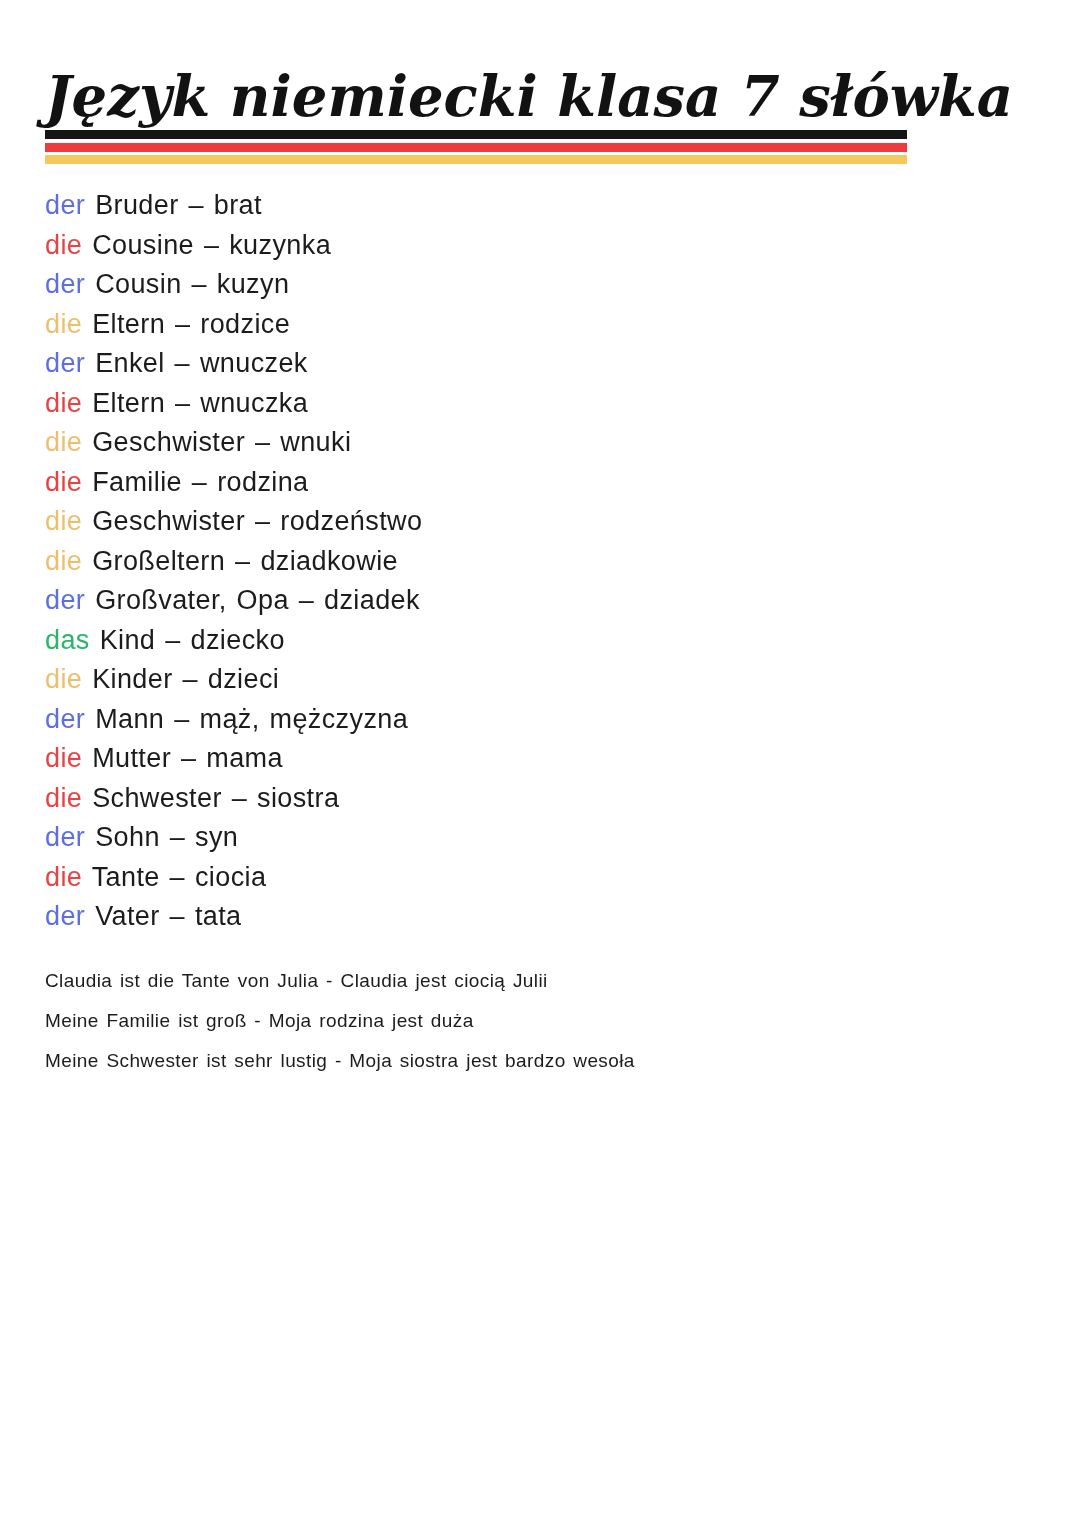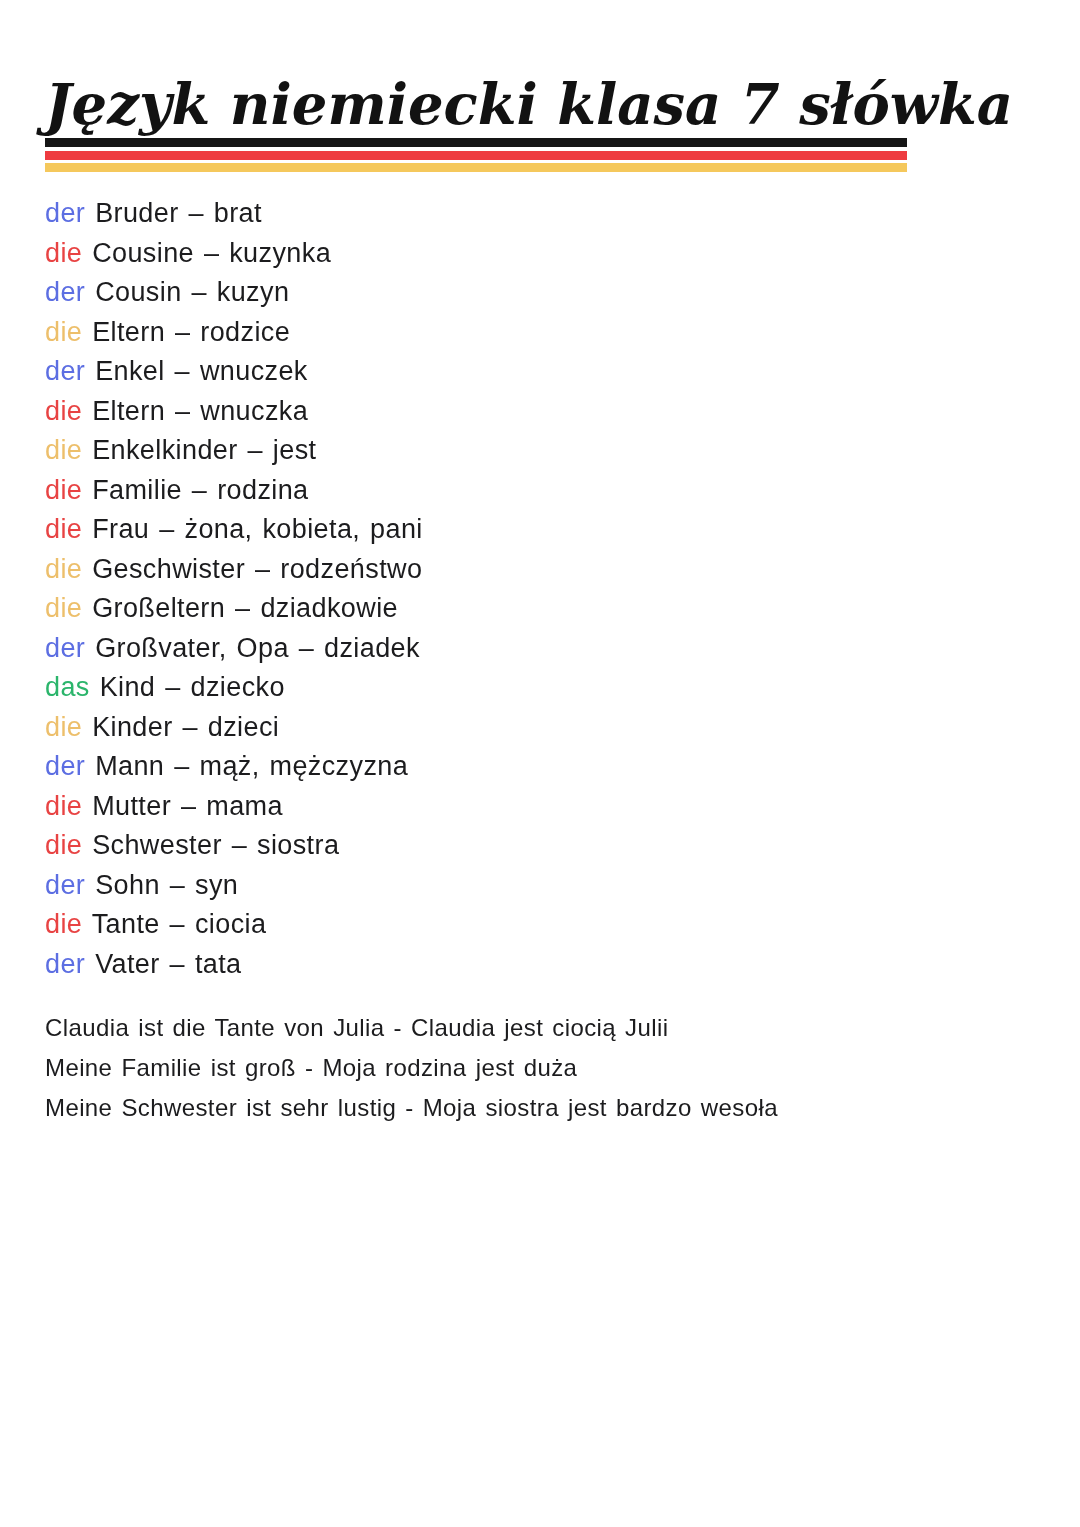--- a/index.html
+++ b/index.html
@@ -1,20 +1,20 @@
 <!DOCTYPE html>
 <html><head>
 <meta charset="utf-8">
 <style>
   html,body { margin:0; padding:0; background:#ffffff; }
   .page {
     position:relative;
     width:1080px;
     height:1364px;
-    margin:16px auto;
+    margin:8px auto;
     background:#ffffff;
     box-sizing:border-box;
     padding:56px 45px 0 45px;
     font-family:"Liberation Sans", sans-serif;
     color:#1c1c1e;
     overflow:hidden;
   }
   
   .doc-title {
     font-family:"DejaVu Serif", serif;
@@ -53,21 +53,21 @@
     font-size:27px;
     line-height:39.5px;
     letter-spacing:0.4px;
     word-spacing:2px;
   }
   .vocab-row { white-space:nowrap; }
   .article-label { font-weight:400; }
 
   .sentences {
     margin-top:24px;
-    font-size:24px;
+    font-size:19px;
     line-height:40px;
     letter-spacing:0.4px;
     word-spacing:2px;
   }
   .sentence-line { white-space:nowrap; }
 </style>
 </head>
 <body>
 
 <div class="page">
@@ -101,29 +101,25 @@
     <div class="vocab-row">
       <span class="article-label" style="color: rgb(92, 110, 226);">der</span>
       <span class="word-text">Enkel – wnuczek</span>
     </div>
     <div class="vocab-row">
       <span class="article-label" style="color: rgb(232, 67, 67);">die</span>
       <span class="word-text">Eltern – wnuczka</span>
     </div>
     <div class="vocab-row">
       <span class="article-label" style="color: rgb(237, 191, 107);">die</span>
-      <span class="word-text">Enkelkinder – jest</span>
+      <span class="word-text">Geschwister – wnuki</span>
     </div>
     <div class="vocab-row">
       <span class="article-label" style="color: rgb(232, 67, 67);">die</span>
       <span class="word-text">Familie – rodzina</span>
-    </div>
-    <div class="vocab-row">
-      <span class="article-label" style="color: rgb(232, 67, 67);">die</span>
-      <span class="word-text">Frau – żona, kobieta, pani</span>
     </div>
     <div class="vocab-row">
       <span class="article-label" style="color: rgb(237, 191, 107);">die</span>
       <span class="word-text">Geschwister – rodzeństwo</span>
     </div>
     <div class="vocab-row">
       <span class="article-label" style="color: rgb(237, 191, 107);">die</span>
       <span class="word-text">Großeltern – dziadkowie</span>
     </div>
     <div class="vocab-row">

